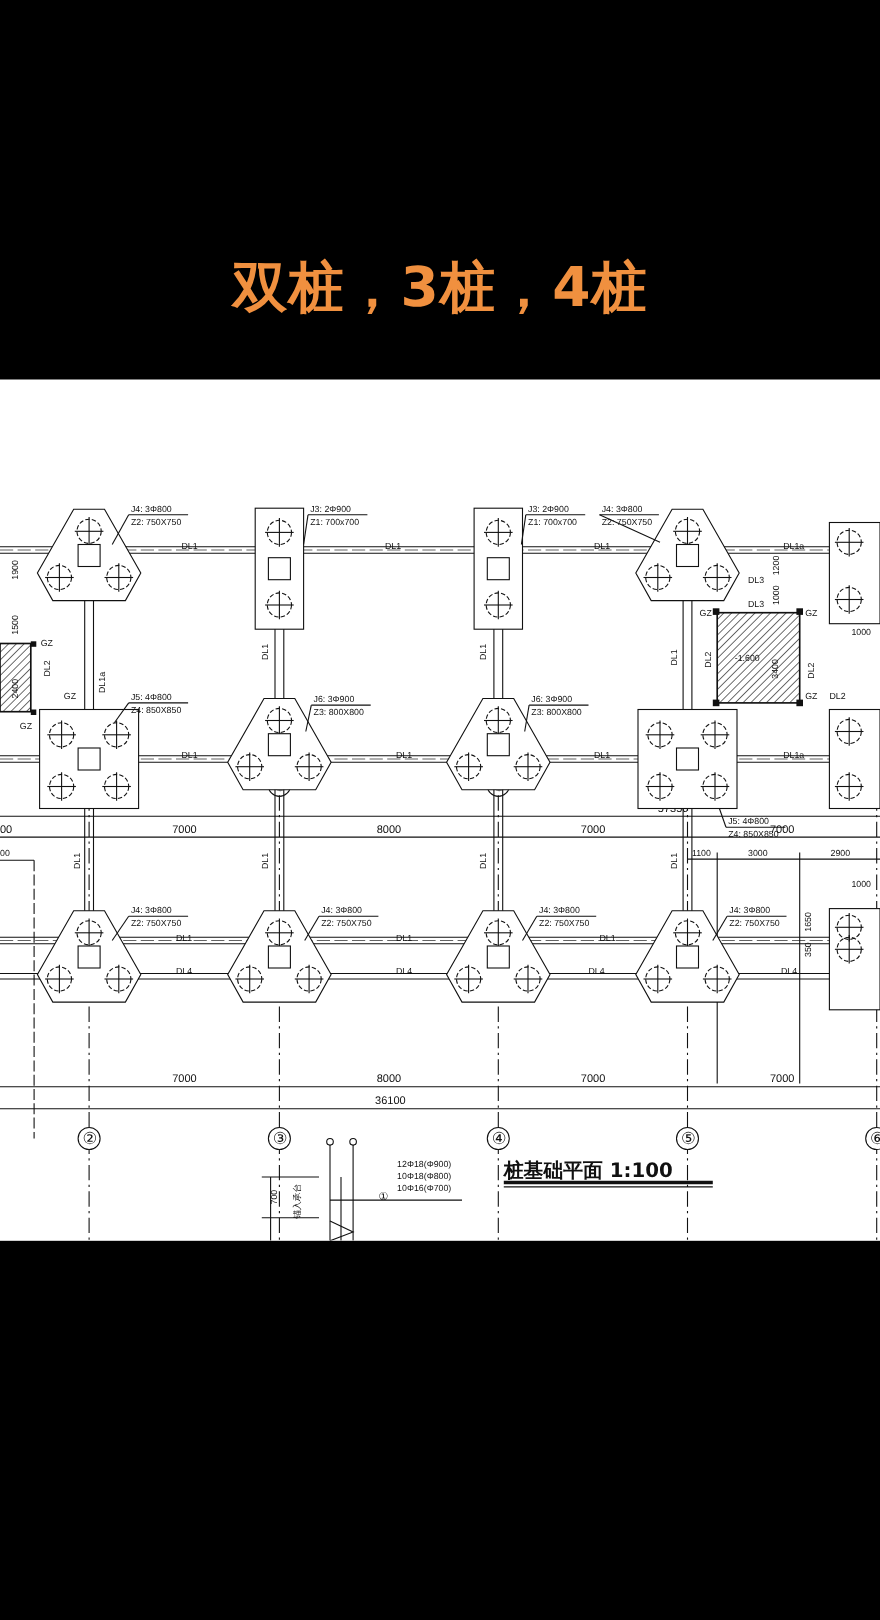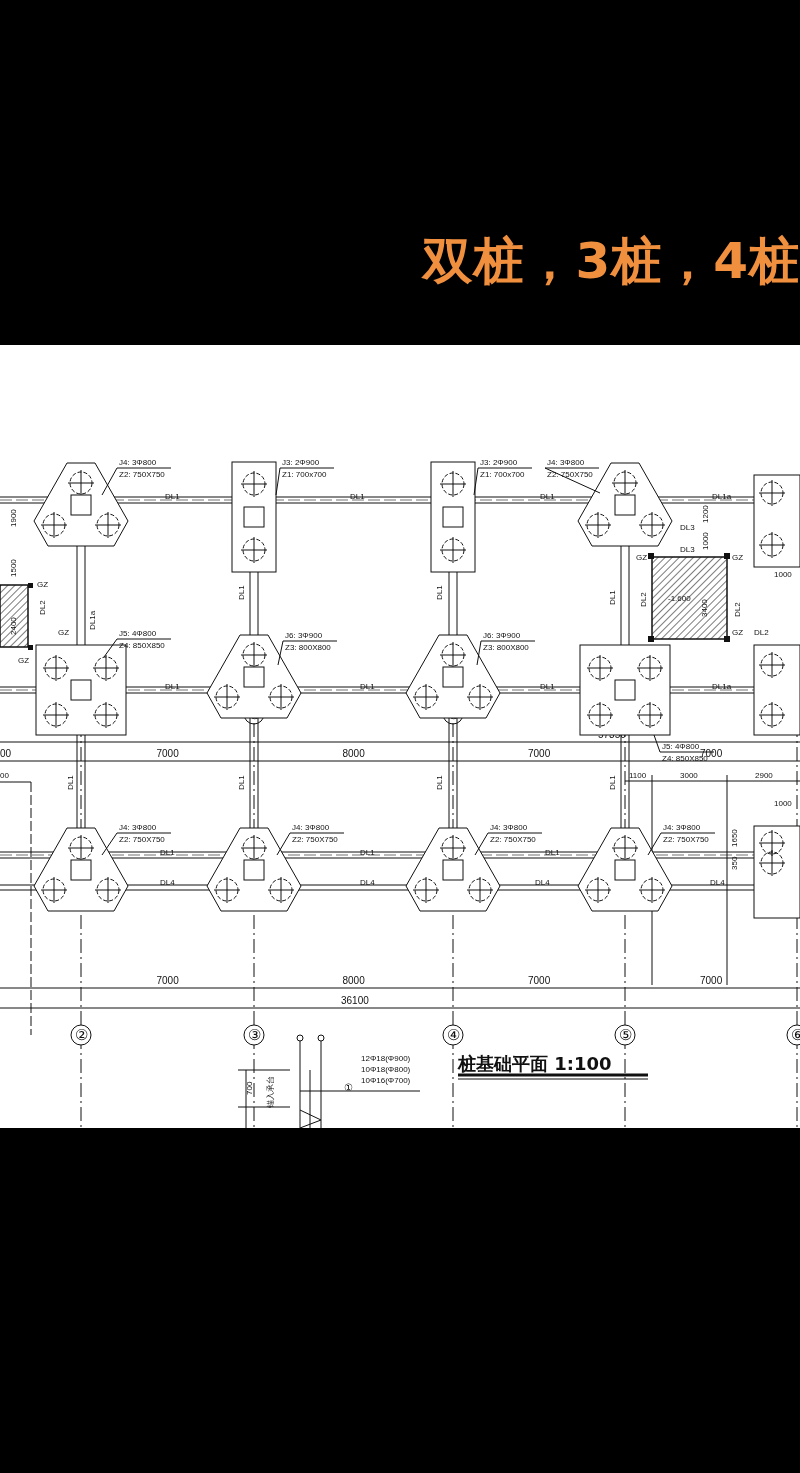--- a/index.html
+++ b/index.html
@@ -1,18 +1,18 @@
 <!DOCTYPE html>
 <html><head>
 <meta charset="utf-8">
 <style>
   html, body { margin: 0; padding: 0; background: #000; }
   body { width: 800px; height: 1473px; position: relative; overflow: hidden; font-family: "DejaVu Sans", sans-serif; }
   .caption {
-    position: absolute; left: 0; top: 228px; width: 800px; text-align: right;
+    position: absolute; left: 0; top: 228px; width: 800px; text-align: center;
     color: #f0903f; font-size: 50px; font-weight: bold; letter-spacing: 1px;
     font-family: "DejaVu Sans", sans-serif;
   }
   .drawing {
     position: absolute; left: 0; top: 345px; width: 800px; height: 783px; background: #fff; overflow: hidden;
   }
   svg { display: block; }
   svg text { font-family: "Liberation Sans", sans-serif; fill: #111; }
   .dim { font-size: 10px; }
   .lbl { font-size: 8px; }

